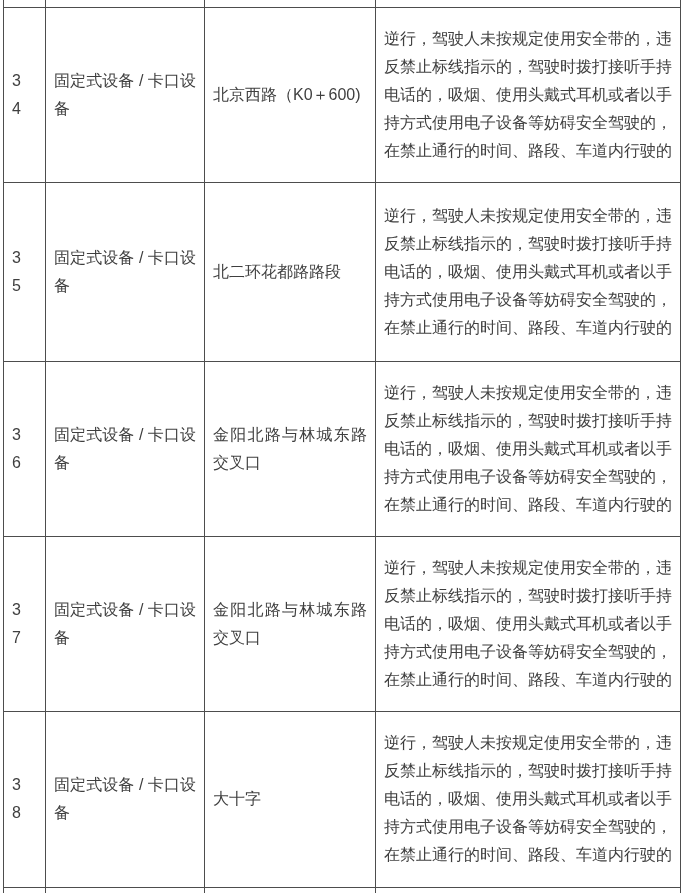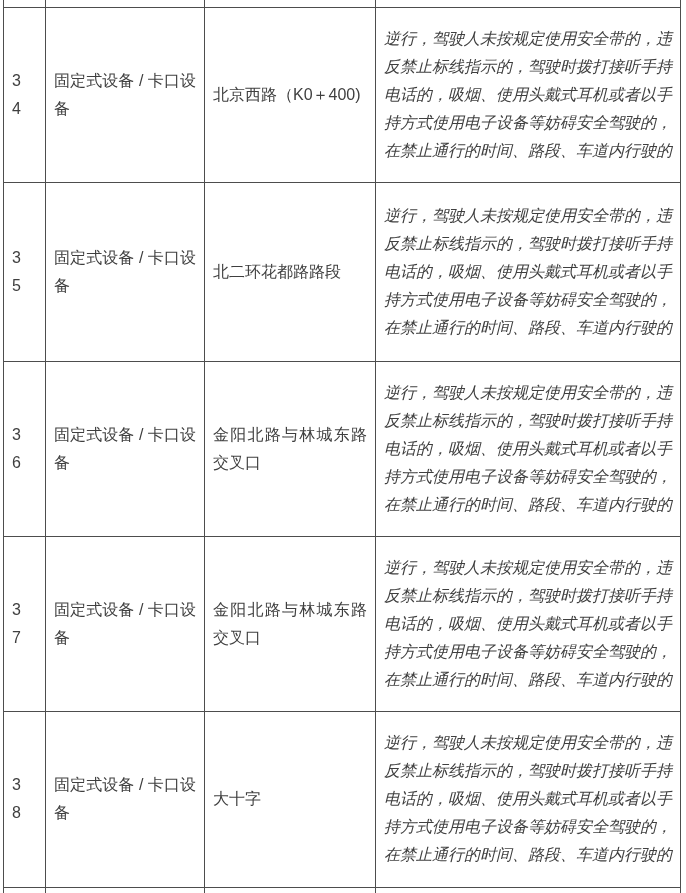--- a/index.html
+++ b/index.html
@@ -30,21 +30,20 @@
     padding: 2px 8px;
     text-align: justify;
     overflow: hidden;
   }
   td.col-no {
     white-space: pre-line;   
     text-align: left;
   }
   td.col-violation {
     padding-right: 10px;
-    font-style: italic;
   }
   tr.partial-top td {
     border-top: none;
     padding: 0;
   }
   tr.partial-bottom td {
     border-bottom: none;
     padding: 0;
   }
 </style>
@@ -64,21 +63,21 @@
         <td class="col-no"></td>
         <td></td>
         <td></td>
         <td class="col-violation"></td>
       </tr>
 
       <tr style="height:175px">
         <td class="col-no">3
 4</td>
         <td>固定式设备 / 卡口设备</td>
-        <td>北京西路（K0＋400)</td>
+        <td>北京西路（K0＋600)</td>
         <td class="col-violation">逆行，驾驶人未按规定使用安全带的，违反禁止标线指示的，驾驶时拨打接听手持电话的，吸烟、使用头戴式耳机或者以手持方式使用电子设备等妨碍安全驾驶的，在禁止通行的时间、路段、车道内行驶的</td>
       </tr>
 
       <tr style="height:179px">
         <td class="col-no">3
 5</td>
         <td>固定式设备 / 卡口设备</td>
         <td>北二环花都路路段</td>
         <td class="col-violation">逆行，驾驶人未按规定使用安全带的，违反禁止标线指示的，驾驶时拨打接听手持电话的，吸烟、使用头戴式耳机或者以手持方式使用电子设备等妨碍安全驾驶的，在禁止通行的时间、路段、车道内行驶的</td>
       </tr>

